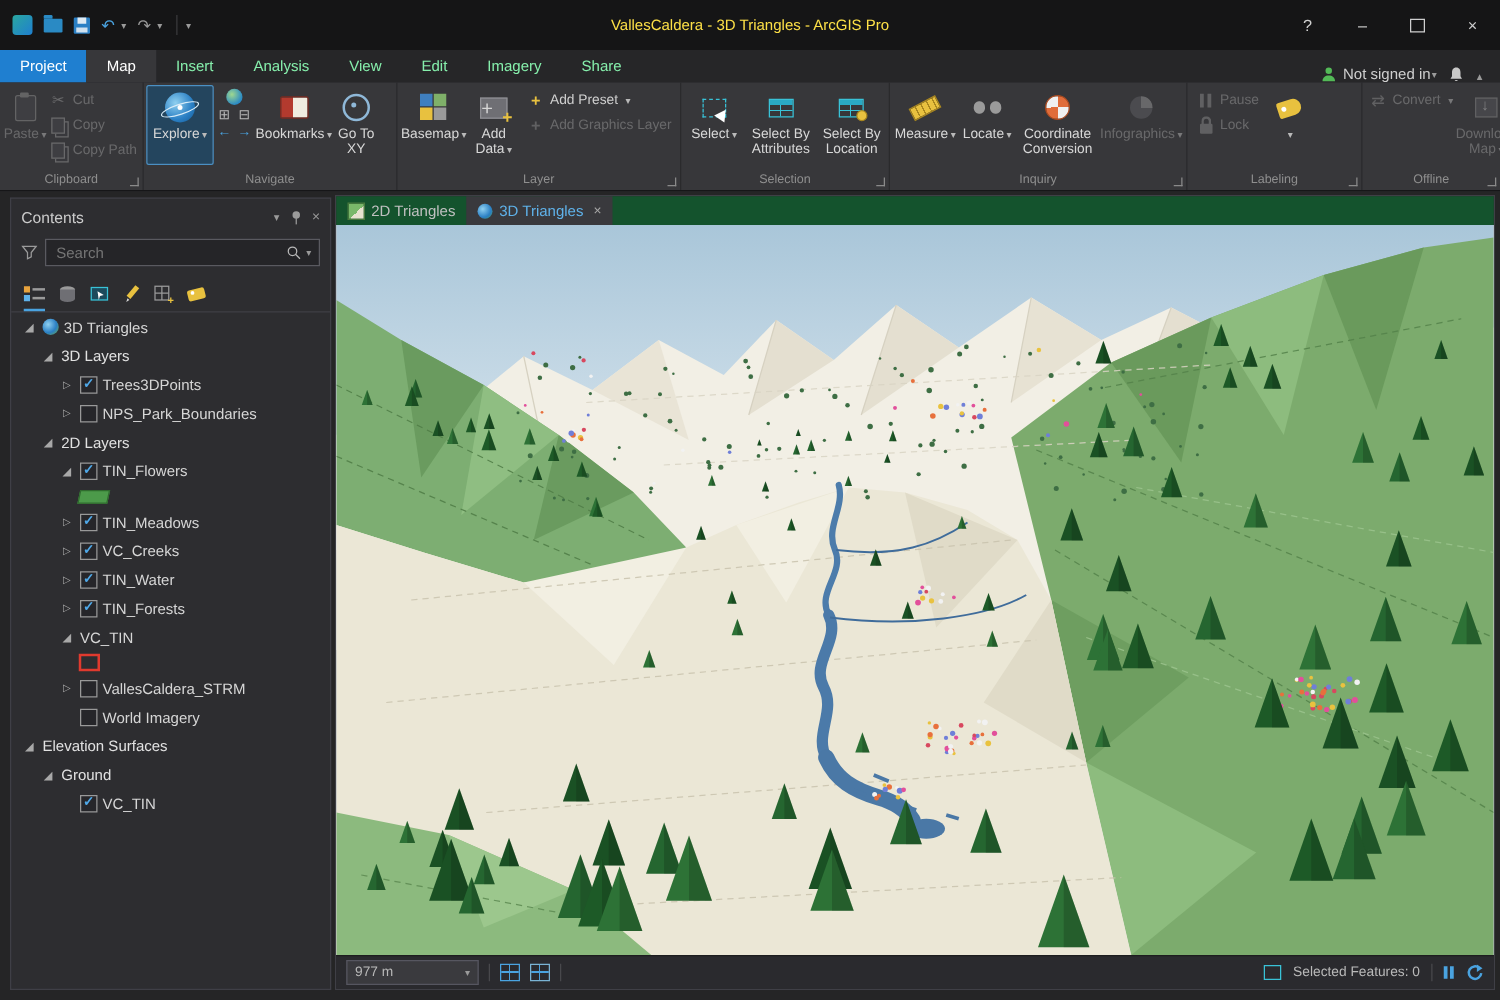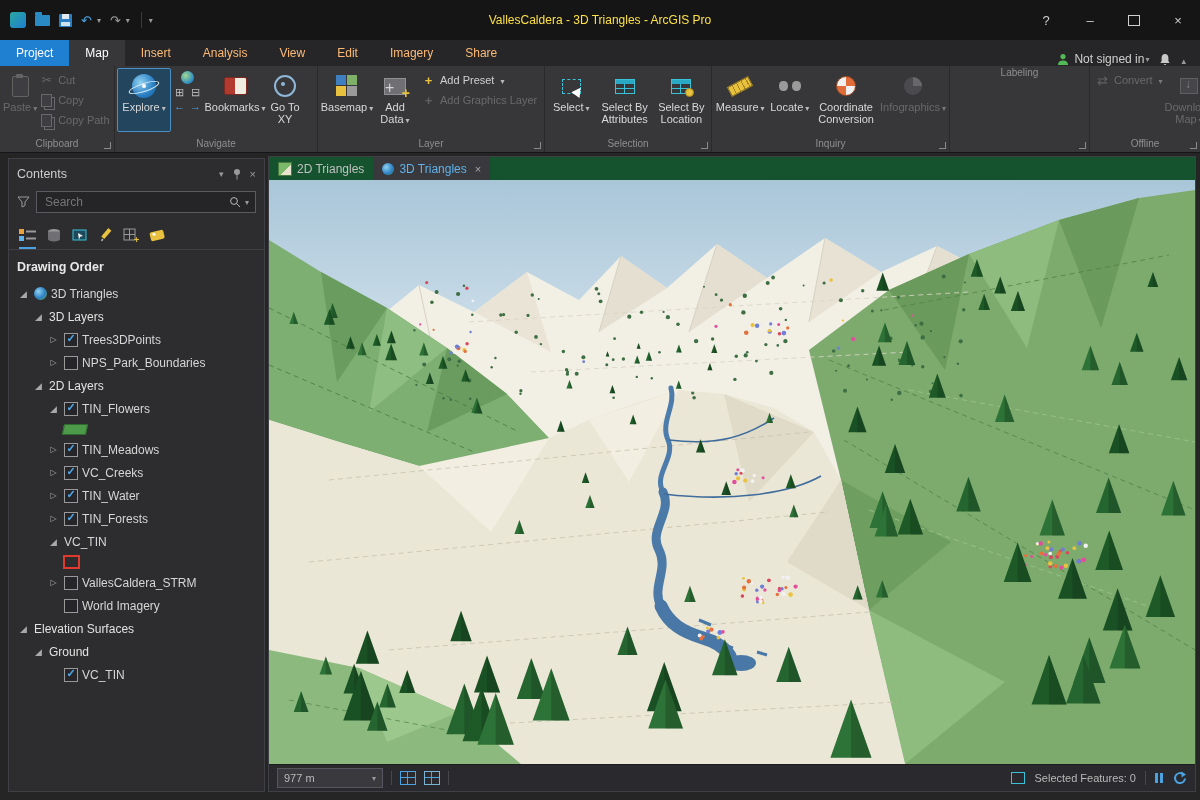--- a/index.html
+++ b/index.html
@@ -17,21 +17,21 @@
   .tb-glyph{font-size:13px;line-height:1;}
   .blue{color:#4aa3e0;} .gray{color:#9a9a9a;}
   .tb-caret{font-size:8px;color:#9a9a9a;margin-left:-4px;}
   .tb-sep{width:1px;height:16px;background:#3a3a3c;margin:0 2px;}
   .title-center{position:absolute;left:0;right:0;text-align:center;font-size:12px;color:#fde047;pointer-events:none;}
   .wincontrols{margin-left:auto;display:flex;align-items:center;height:40px;}
   .winbtn{width:44px;height:40px;display:flex;align-items:center;justify-content:center;font-size:13px;color:#cfcfcf;}
   .maxbox{width:10px;height:9px;border:1px solid #cfcfcf;display:inline-block;}
   
   .tabrow{position:absolute;left:0;top:40px;width:1200px;height:26px;background:#262628;display:flex;align-items:stretch;font-size:12px;}
-  .rtab{padding:0 16px;display:flex;align-items:center;color:#fdba74;}
+  .rtab{padding:0 16px;display:flex;align-items:center;color:#86efac;}
   .rtab.project{background:#1f7fd0;color:#fff;}
   .rtab.active{background:#37373a;color:#fff;}
   .tabrow-right{margin-left:auto;display:flex;align-items:flex-end;gap:10px;padding-right:14px;}
   .signin{display:flex;align-items:center;gap:5px;font-size:12px;color:#cfcfcf;}
   .collapse-caret{font-size:9px;color:#9a9a9a;}
   
   .ribbon{position:absolute;left:0;top:66px;width:1200px;height:86px;background:#37373a;border-bottom:1px solid #161618;display:flex;}
   .rgroup{position:relative;border-right:1px solid #2a2a2c;box-sizing:border-box;flex:none;display:flex;flex-direction:column;}
   .rtools{display:flex;align-items:flex-start;padding:3px 3px 0 3px;gap:2px;flex:1;}
   .glabel{height:15px;text-align:center;font-size:10px;color:#8f8f8f;line-height:14px;}
@@ -332,20 +332,42 @@
             <span class="icon-info"></span>
           </div>
         <div class="rlab"><span>Infographics</span><span class="caret"></span></div>
       </div>
     </div>
     <div class="glabel">Inquiry</div>
     <span class="launcher"></span>
   </div>
 
   <div class="rgroup" style="width:140px">
+    <div class="rtools">
+      <div class="rcol" style="padding-left:4px;">
+        <div class="rsmall dis">
+            <span class="sic">
+              <span class="icon-pause"></span>
+            </span>
+            <span>Pause</span>
+          </div>
+        <div class="rsmall dis">
+            <span class="sic">
+              <span class="icon-lock"></span>
+            </span>
+            <span>Lock</span>
+          </div>
+      </div>
+      <div class="rbig" style="width:44px">
+        <div class="icn">
+            <span class="icon-tag"></span>
+          </div>
+        <div class="rlab"><span class="caret"></span></div>
+      </div>
+    </div>
     <div class="glabel">Labeling</div>
     <span class="launcher"></span>
   </div>
 
   <div class="rgroup" style="width:110px;border-right:none">
     <div class="rtools">
       <div class="rcol" style="padding-left:2px;">
         <div class="rsmall dis">
             <span class="sic icon-convert">⇄</span>
             <span>Convert</span>
@@ -424,21 +446,20 @@
           <text x="11" y="15" fill="#e8c13f" font-size="9" font-weight="bold">+</text>
         </svg>
     </span>
     <span class="c-tool">
       <svg width="18" height="15">
           <rect x="1" y="3" width="14" height="9" rx="2" fill="#e8c13f" transform="rotate(-14 8 7)"></rect>
           <circle cx="5" cy="6.3" r="1.5" fill="#fff"></circle>
         </svg>
     </span>
   </div>
-  <div class="c-heading">Drawing Order</div>
   <div class="tree" id="layer-tree">
       <div class="tree-row" style="padding-left: 8px;">
         <span class="expander open">◢</span>
         <span class="globe-sm"></span>
         <span>3D Triangles</span>
       </div>
       <div class="tree-row" style="padding-left: 23px;">
         <span class="expander open">◢</span>
         <span style="color: rgb(226, 226, 226);">3D Layers</span>
       </div>

